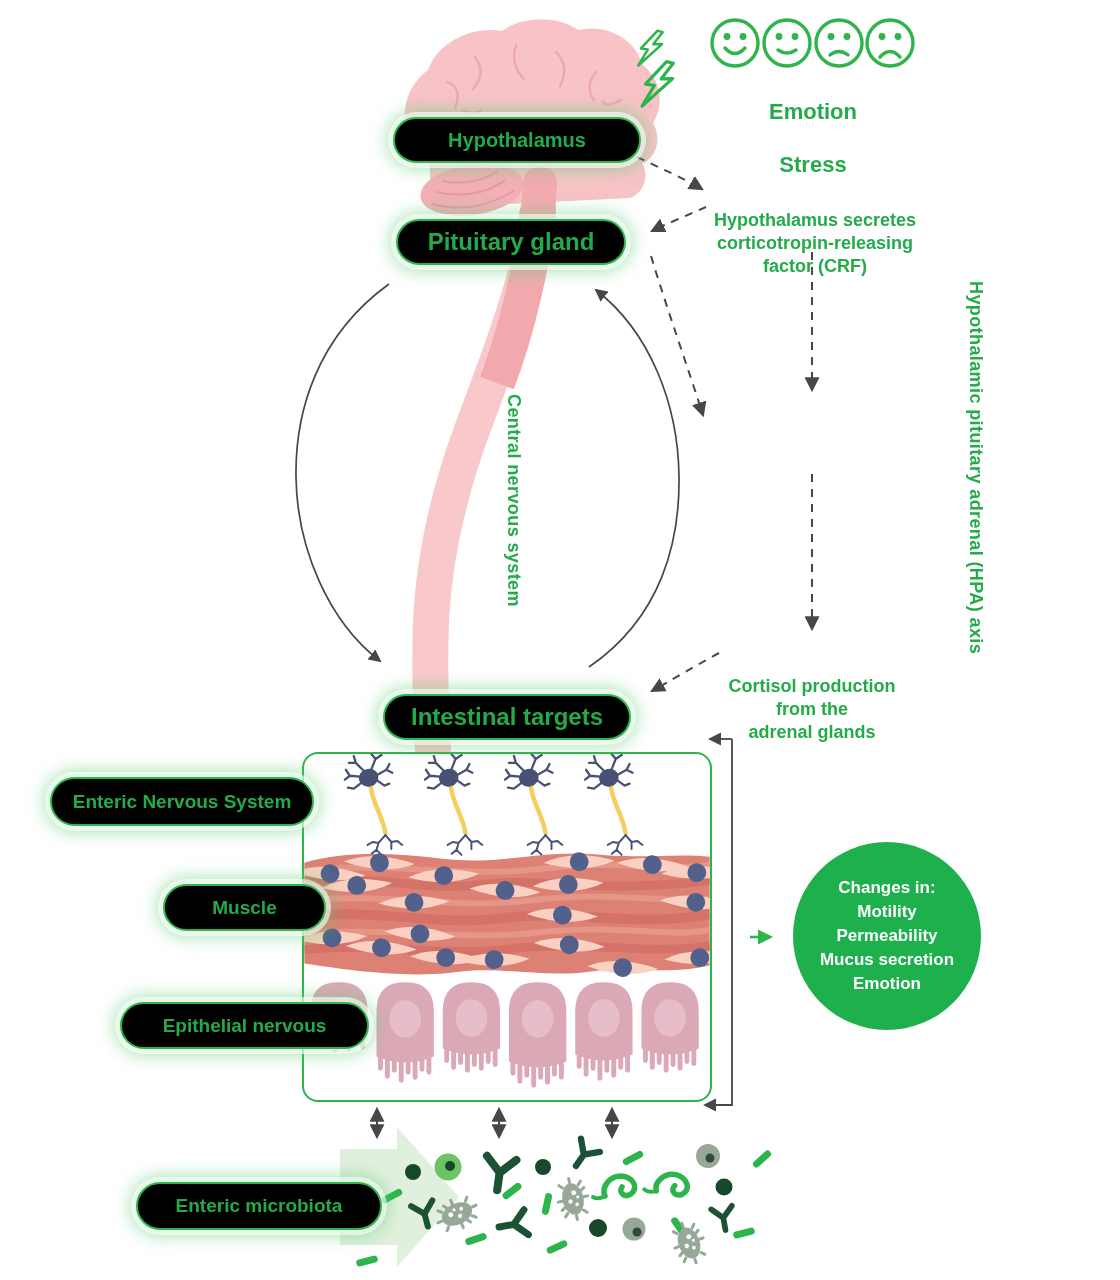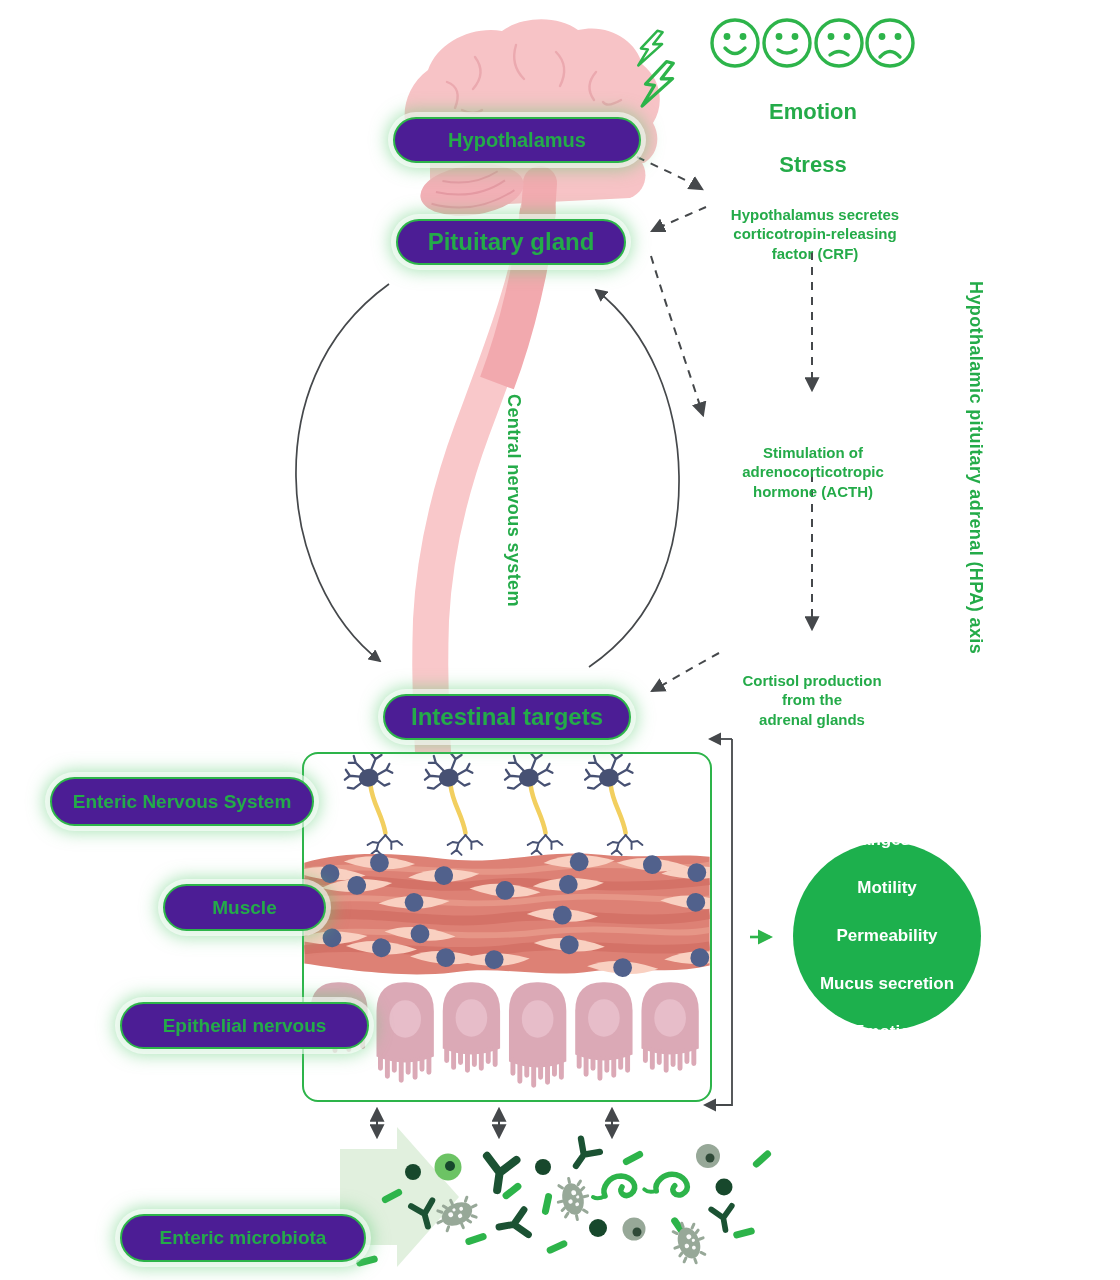--- a/index.html
+++ b/index.html
@@ -4,30 +4,30 @@
 <style>
   :root{
     --accent:#2db44a; --textgreen:#24ab49; --circlegreen:#1db04d;
     --arrowgray:#45484b;
   }
   html,body{margin:0;padding:0;background:#ffffff;}
   #canvas{position:relative;width:1120px;height:1280px;background:#fff;overflow:hidden;
           font-family:"Liberation Sans", sans-serif;}
   #scene{position:absolute;left:0;top:0;z-index:1;}
   .pill{position:absolute;z-index:5;display:flex;align-items:center;justify-content:center;
-        background:#4c1d95;border:2px solid var(--accent);border-radius:999px;
+        background:#000000;border:2px solid var(--accent);border-radius:999px;
         color:var(--textgreen);font-weight:bold;text-align:center;
         box-shadow:0 0 0 5px rgba(255,255,255,.6), 0 0 16px 7px rgba(96,205,120,.5);}
-  .note{position:absolute;z-index:4;color:var(--textgreen);font-weight:bold;font-size:15px;
+  .note{position:absolute;z-index:4;color:var(--textgreen);font-weight:bold;font-size:18px;
         line-height:1.28;text-align:center;white-space:pre-line;}
   .vtext{position:absolute;z-index:4;writing-mode:vertical-rl;color:var(--textgreen);
         font-weight:bold;letter-spacing:.4px;text-align:center;}
   .circle{position:absolute;z-index:4;border-radius:50%;background:var(--circlegreen);
         color:#fff;font-weight:bold;display:flex;flex-direction:column;justify-content:center;
-        text-align:center;font-size:17px;line-height:1.42;gap:24px;}
+        text-align:center;font-size:17px;line-height:1.42;}
   .circle span{display:block;}
   .emotion-note span{display:block;}
   #tissue-box{position:absolute;z-index:3;left:302px;top:752px;width:406px;height:346px;
         background:#fff;border:2px solid var(--accent);border-radius:16px;overflow:hidden;}
 </style>
 </head>
 <body>
 
 <div id="canvas">
 
@@ -323,38 +323,33 @@
   </div>
   <div class="pill" style="left:163px;top:884px;width:159px;height:43px;font-size:19px;">
     <span>Muscle</span>
   </div>
   <div class="pill" style="left:50px;top:777px;width:260px;height:45px;font-size:19px;">
     <span>Enteric Nervous System</span>
   </div>
   <div class="pill" style="left:120px;top:1002px;width:245px;height:43px;font-size:19px;">
     <span>Epithelial nervous</span>
   </div>
-  <div class="pill" style="left:120px;top:1182px;width:242px;height:44px;font-size:19px;margin-top:32px;">
+  <div class="pill" style="left:136px;top:1182px;width:242px;height:44px;font-size:19px;">
     <span>Enteric microbiota</span>
   </div>
 
   <div class="note emotion-note" style="left:713px;top:72px;width:200px;font-size:22px;line-height:1.22;">
     <span>Emotion</span>
     <span>Stress</span>
   </div>
 
   <div class="note" style="left:705px;top:186px;width:220px;">
     <span>Hypothalamus secretes
 corticotropin-releasing
 factor (CRF)</span>
-  </div>
-  <div class="note" style="left:703px;top:424px;width:220px;">
-    <span>Stimulation of
-adrenocorticotropic
-hormone (ACTH)</span>
   </div>
   <div class="note" style="left:702px;top:652px;width:220px;">
     <span>Cortisol production
 from the
 adrenal glands</span>
   </div>
 
   <div class="vtext" style="left:503px;top:375px;height:250px;font-size:18px;">
     <span>Central nervous system</span>
   </div>

